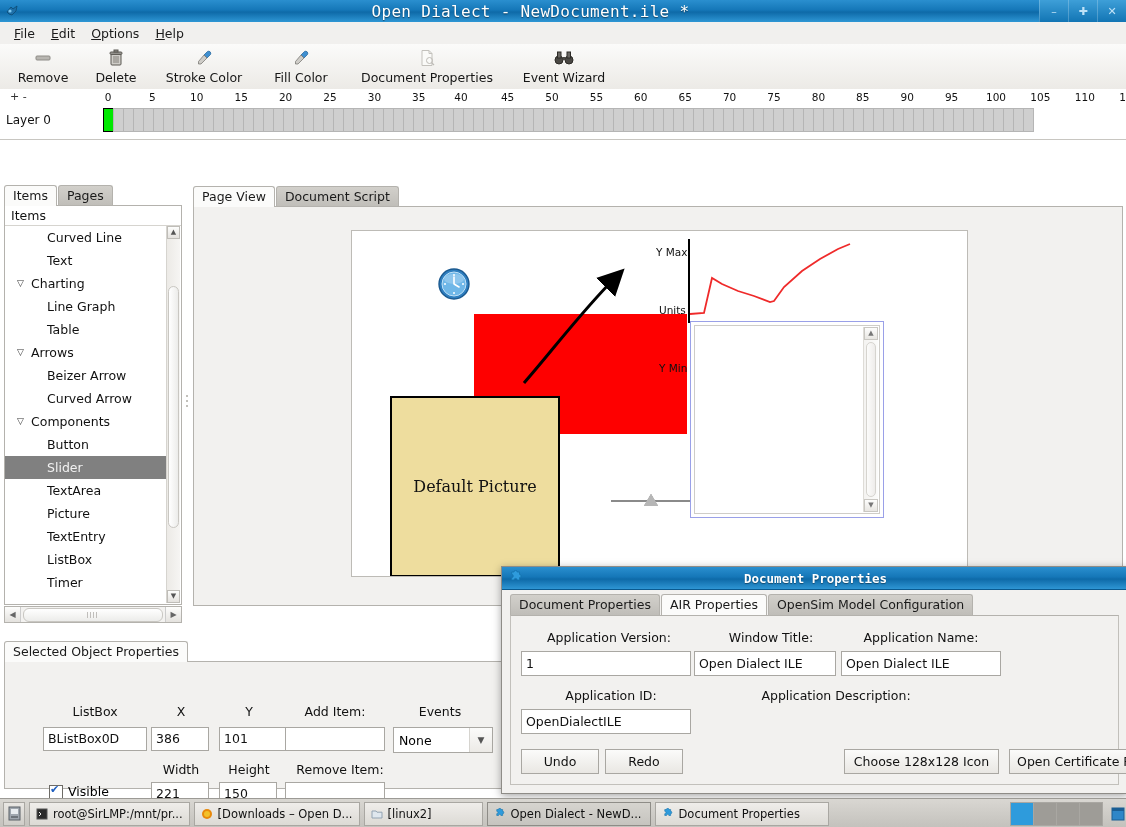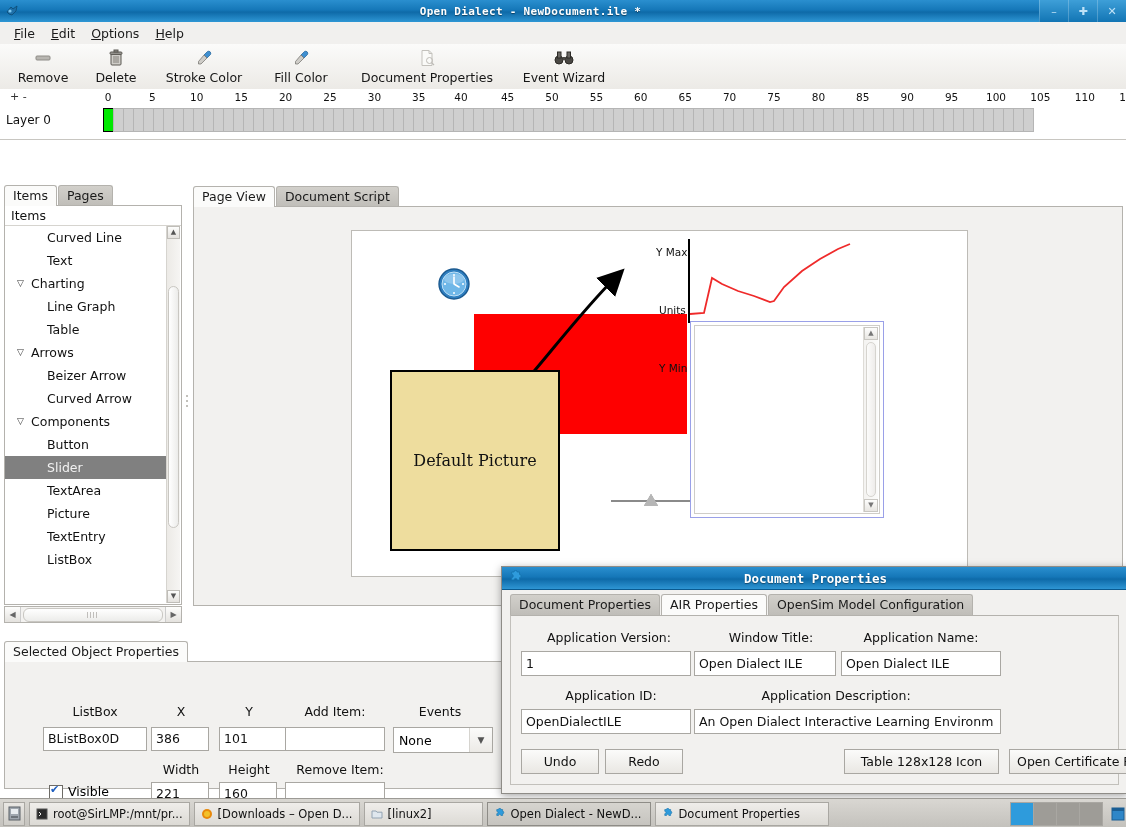--- a/index.html
+++ b/index.html
@@ -17,21 +17,21 @@
   .titlebar {
     position: absolute; left:0; top:0; width:1126px; height:22px;
     background: linear-gradient(to bottom,#2a8fcf 0%,#1577b8 45%,#0e6aa8 55%,#2e96d4 100%);
     border-bottom: 1px solid #0a5a90;
     display:flex; align-items:center;
   }
   .tb-icon { width:18px; height:16px; margin-left:4px; position:relative; }
   .tb-title {
     flex:1; text-align:center;
     font-family:"DejaVu Sans Mono","Liberation Mono",monospace;
-    font-size:11px; font-weight:bold; color:#fff;
+    font-size:16px; font-weight:normal; color:#fff;
     text-shadow:0 1px 1px rgba(0,0,0,.45);
     letter-spacing:.3px;
   }
   .tb-buttons { display:flex; height:22px; }
   .tb-btn {
     width:28px; height:22px;
     display:flex; align-items:center; justify-content:center;
     color:#bfe2f7; font-size:11px;
     border-left:1px solid rgba(255,255,255,.22);
     background: linear-gradient(to bottom,#3e9fd8,#1275b4);
@@ -138,21 +138,21 @@
   }
   .page {
     position:absolute; left:157px; top:23px; width:615px; height:345px;
     background:#fff; border:1px solid #bdbbb6;
   }
   .page-inner { position:absolute; inset:0; overflow:hidden; }
 
   
   .obj-rect-red { position:absolute; left:122px; top:83px; width:213px; height:120px; background:#fe0000; }
   .obj-picture {
-    position:absolute; left:38px; top:139px; width:166px; height:177px;
+    position:absolute; left:38px; top:165px; width:166px; height:177px;
     background:#eedd9e; border:2px solid #000;
     display:flex; align-items:center; justify-content:center;
   }
   .obj-picture span { font-family:"DejaVu Serif","Liberation Serif",serif; font-size:16px; color:#111; }
   .obj-timer { position:absolute; left:85px; top:36px; width:34px; height:34px; }
   .obj-listbox {
     position:absolute; left:338px; top:90px; width:194px; height:197px;
     background:#ffffff; border:1px solid #9aa0e8; box-sizing:border-box; padding:3px;
   }
   .lb-inner { position:absolute; inset:3px; background:#fff; border:1px solid #cfcdc8; }
@@ -502,20 +502,23 @@
           </div>
           <div class="tnode child">
             <span>Picture</span>
           </div>
           <div class="tnode child">
             <span>TextEntry</span>
           </div>
           <div class="tnode child">
             <span>ListBox</span>
           </div>
+          <div class="tnode child">
+            <span>Timer</span>
+          </div>
         </div>
       <div class="vscroll">
         <div class="vs-btn">▲</div>
         <div class="vs-thumb"></div>
         <div class="vs-btn" style="position:absolute;bottom:0;left:0;right:0;">▼</div>
       </div>
     </div>
     <div class="hscroll-box">
       <div class="hs-btn">◀</div>
       <div class="hs-thumb">
@@ -616,21 +619,21 @@
 
       <div class="fld-label" style="left:146px; top:100px; width:60px;">Width</div>
       <div class="fld-label" style="left:214px; top:100px; width:60px;">Height</div>
       <div class="fld-label" style="left:280px; top:100px; width:110px;">Remove Item:</div>
 
       <div class="chk" style="left:44px; top:122px;">
         <span class="box"></span>
         <span>Visible</span>
       </div>
       <div class="fld" style="left:146px; top:120px; width:58px;">221</div>
-      <div class="fld" style="left:214px; top:120px; width:58px;">160</div>
+      <div class="fld" style="left:214px; top:120px; width:58px;">150</div>
       <div class="fld" style="left:280px; top:120px; width:100px;" placeholder=""></div>
     </div>
   </div>
 
   <div class="dlg">
     <div class="dlg-title">
       <span style="margin-left:6px;">
         <svg class="icon-svg" width="16" height="16" viewBox="0 0 16 16">
           <path d="M6 2 a1.6 1.6 0 0 1 3.2 0 h2.3 v2.4 a1.6 1.6 0 0 1 0 3.2 V10 H9.2 a1.6 1.6 0 0 0 -3.2 0 H3.7 V7.6 a1.6 1.6 0 0 0 0 -3.2 V2 Z" fill="#2e9bdc" stroke="#1574ad" stroke-width="0.8"></path>
         </svg>
@@ -648,28 +651,27 @@
       <div class="fld-label" style="left:330px; top:14px; width:160px;">Application Name:</div>
 
       <div class="fld" style="left:10px; top:35px; width:170px; height:25px; line-height:23px;">1</div>
       <div class="fld" style="left:183px; top:35px; width:142px; height:25px; line-height:23px;">Open Dialect ILE</div>
       <div class="fld" style="left:330px; top:35px; width:160px; height:25px; line-height:23px;">Open Dialect ILE</div>
 
       <div class="fld-label" style="left:20px; top:72px; width:160px;">Application ID:</div>
       <div class="fld-label" style="left:210px; top:72px; width:230px;">Application Description:</div>
 
       <div class="fld" style="left:10px; top:93px; width:170px; height:25px; line-height:23px;">OpenDialectILE</div>
-      <div class="fld" style="left:183px; top:93px; width:307px; height:25px; line-height:23px; overflow:hidden; white-space:nowrap;">An Open Dialect Interactive Learning Environm</div>
 
       <div class="fld" style="left:10px; top:133px; width:78px; height:25px; line-height:23px; text-align:center;
                   background:linear-gradient(to bottom,#fbfbfa,#e9e7e3);">Undo</div>
       <div class="fld" style="left:94px; top:133px; width:78px; height:25px; line-height:23px; text-align:center;
                   background:linear-gradient(to bottom,#fbfbfa,#e9e7e3);">Redo</div>
       <div class="fld" style="left:333px; top:133px; width:155px; height:25px; line-height:23px; text-align:center;
-                  background:linear-gradient(to bottom,#fbfbfa,#e9e7e3);">Table 128x128 Icon</div>
+                  background:linear-gradient(to bottom,#fbfbfa,#e9e7e3);">Choose 128x128 Icon</div>
       <div class="fld" style="left:498px; top:133px; width:130px; height:25px; line-height:23px; text-align:center;
                   background:linear-gradient(to bottom,#fbfbfa,#e9e7e3); overflow:hidden; white-space:nowrap;">Open Certificate P</div>
     </div>
   </div>
 
   <div class="taskbar">
     <div class="tb-launch">
       <svg class="icon-svg" width="13" height="15" viewBox="0 0 13 15">
         <rect x="1" y="1" width="11" height="13" fill="#9fa6ae" stroke="#5b6067"></rect>
         <rect x="3" y="3" width="7" height="5" fill="#e8ecef"></rect>

